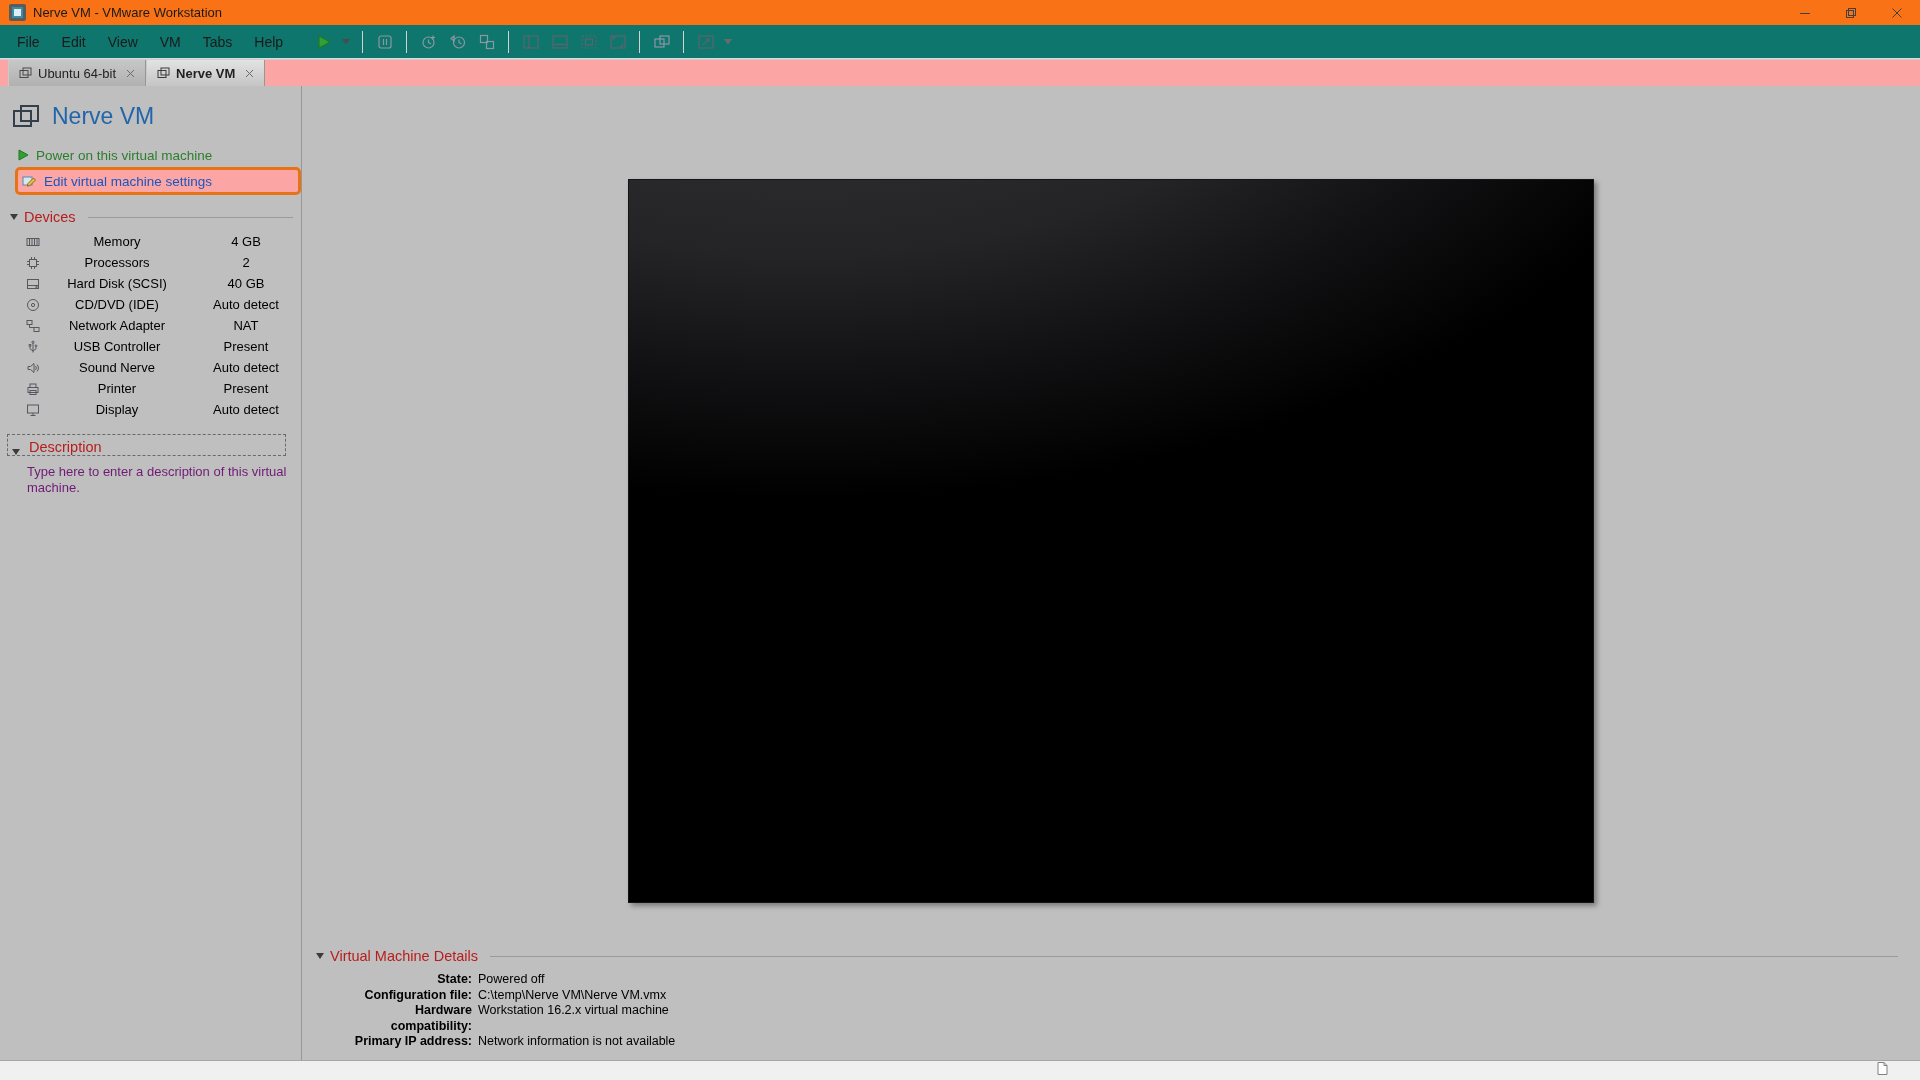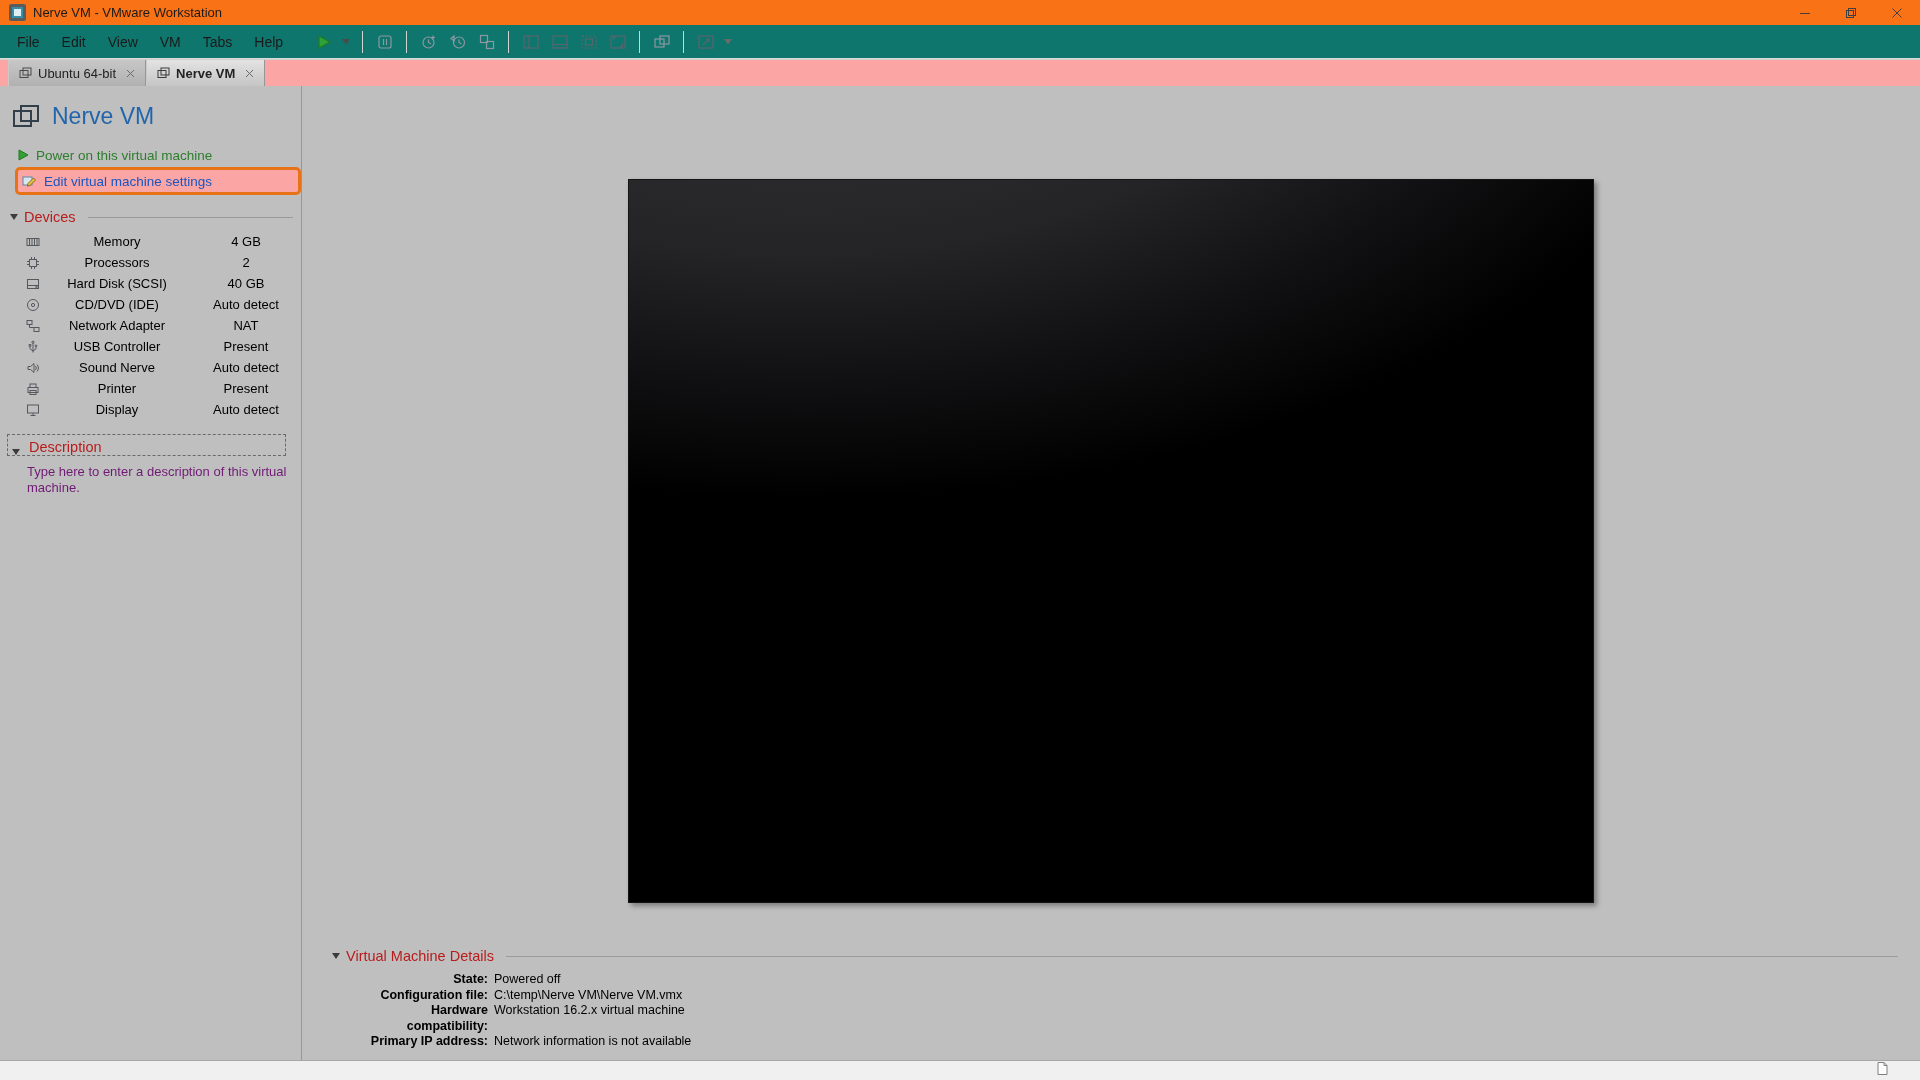--- a/index.html
+++ b/index.html
@@ -64,21 +64,21 @@
   .desc-text { margin: 8px 0 0 27px; width: 278px; font-size: 13px; color: #701a75; line-height: 16px; }
 
   .main { flex: 1; position: relative; min-width: 0; }
   .preview { position: absolute; left: 326px; top: 93px; width: 966px; height: 724px;
              background:
                radial-gradient(150% 120% at 18% -35%, #3b3b3d 0%, #242426 38%, #111113 52%, #000 66%),
                #000;
              border: 1px solid #141414;
              box-shadow: 3px 3px 5px rgba(0,0,0,0.35); }
 
-  .details { position: absolute; left: 20px; top: 860px; right: 14px; }
+  .details { position: absolute; left: 4px; top: 860px; right: 14px; }
   .details-grid { display: grid; grid-template-columns: 140px auto; column-gap: 6px; margin: 6px 0 0 26px; font-size: 12.5px; line-height: 15.5px; }
   .dl { font-weight: bold; text-align: right; }
 
   
   .statusbar { height: 20px; background: #f0f0f0; border-top: 1px solid #a6a6a6; display: flex; align-items: center; justify-content: flex-end; padding-right: 30px; flex: 0 0 auto; }
 </style>
 </head>
 <body>
 
 <div class="window">

